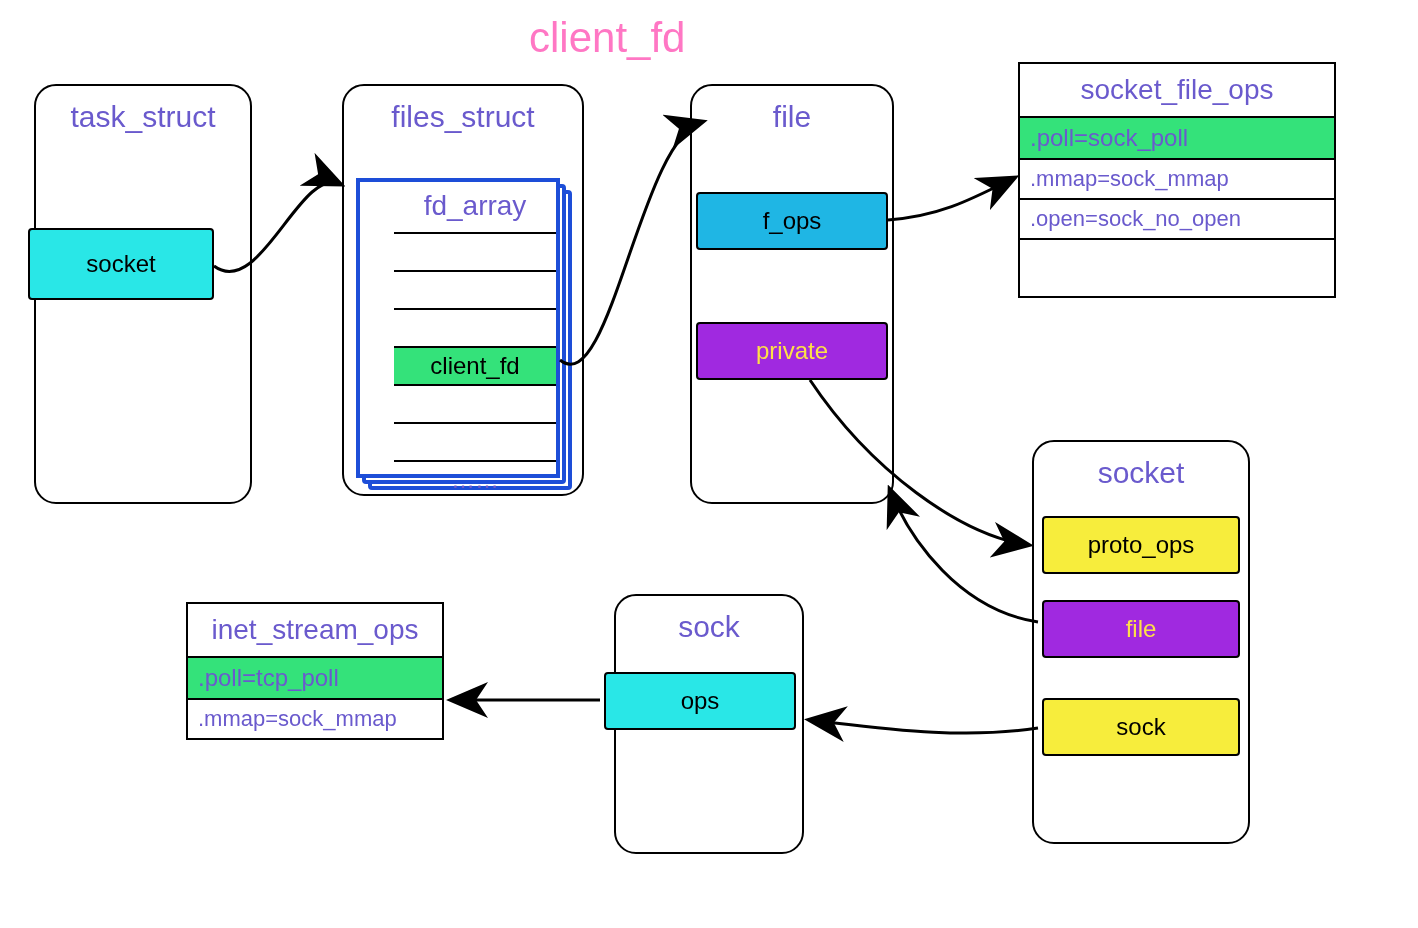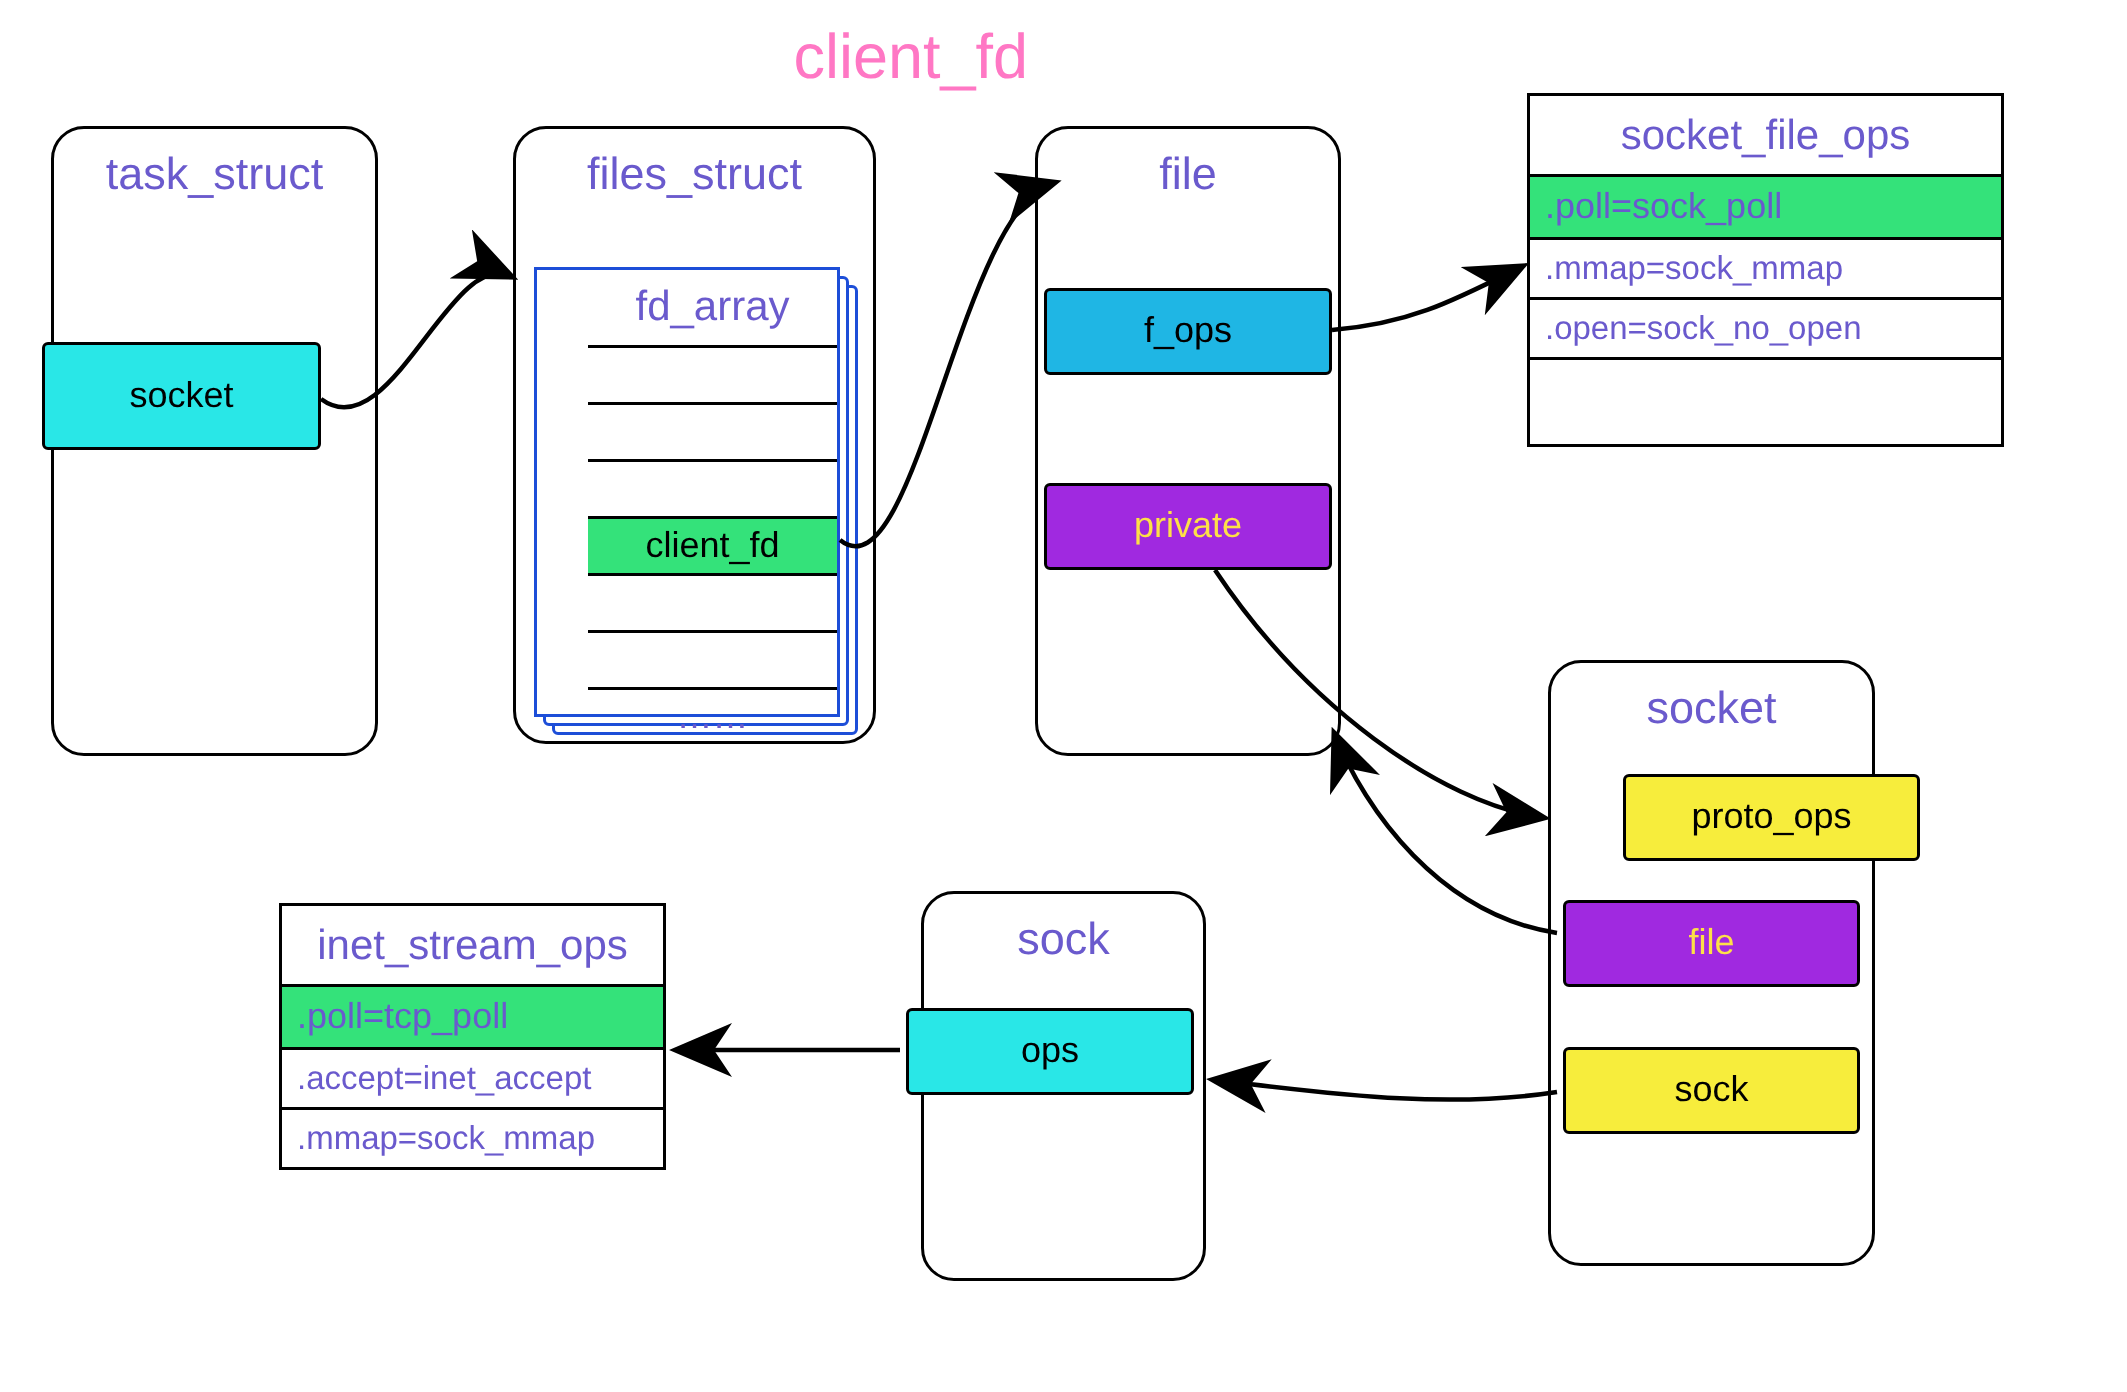--- a/index.html
+++ b/index.html
@@ -63,21 +63,21 @@
     padding: 6px 10px;
     text-align: left;
   }
   .tbl .row.hl {
     background: #34e27a;
     font-size: 24px;
   }
   .tbl .row.blank { height: 58px; }
   .fd-array {
     position: absolute;
-    border: 2px solid #1d4ed8;
+    border: 4px solid #1d4ed8;
     background: #fff;
     padding-left: 34px;
   }
   .fd-array .hdr {
     color: #6a5acd;
     font-size: 28px;
     text-align: center;
     padding: 8px 0 10px 0;
   }
   .fd-array .slot {
@@ -134,33 +134,32 @@
   <div class="hdr">socket_file_ops</div>
   <div class="row hl">.poll=sock_poll</div>
   <div class="row">.mmap=sock_mmap</div>
   <div class="row">.open=sock_no_open</div>
   <div class="row blank"></div>
 </div>
 
 <div class="box" style="left:1032px; top:440px; width:218px; height:404px;">
   <div class="box-title">socket</div>
 </div>
-<div class="pill yellow" style="left:1042px; top:516px; width:198px; height:58px;margin-left:40px;">proto_ops</div>
+<div class="pill yellow" style="left:1042px; top:516px; width:198px; height:58px;">proto_ops</div>
 <div class="pill purple" style="left:1042px; top:600px; width:198px; height:58px;">file</div>
 <div class="pill yellow" style="left:1042px; top:698px; width:198px; height:58px;">sock</div>
 
 <div class="box" style="left:614px; top:594px; width:190px; height:260px;">
   <div class="box-title">sock</div>
 </div>
 <div class="pill cyan" style="left:604px; top:672px; width:192px; height:58px;">ops</div>
 
 <div class="tbl" style="left:186px; top:602px; width:258px;">
   <div class="hdr">inet_stream_ops</div>
   <div class="row hl">.poll=tcp_poll</div>
-  <div class="row">.accept=inet_accept</div>
   <div class="row">.mmap=sock_mmap</div>
 </div>
 
 <svg class="arrows">
   <defs>
     <marker id="ah" markerWidth="14" markerHeight="12" refX="12" refY="6" orient="auto">
       <path d="M0,0 L14,6 L0,12 L4,6 Z" fill="#000"></path>
     </marker>
   </defs>
 

